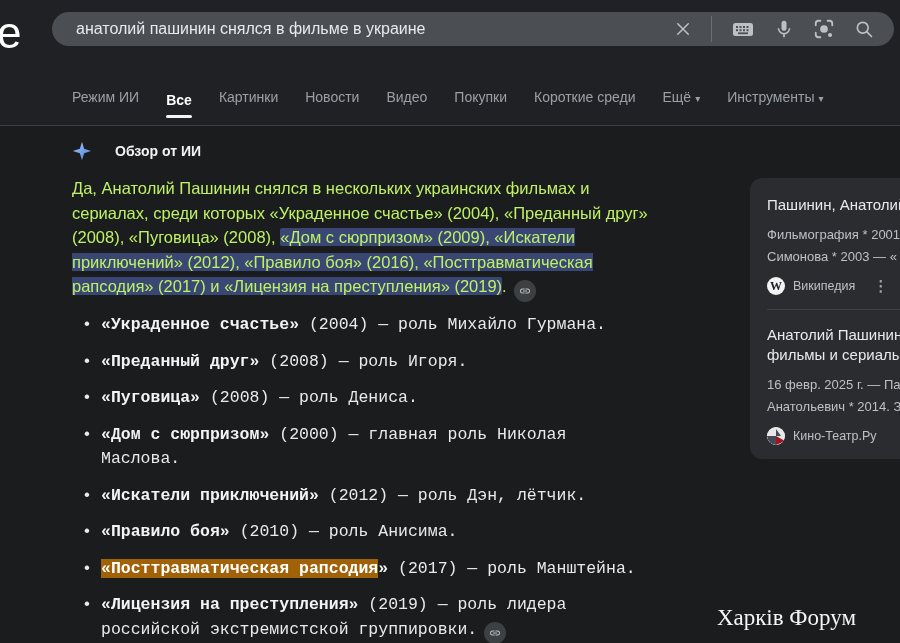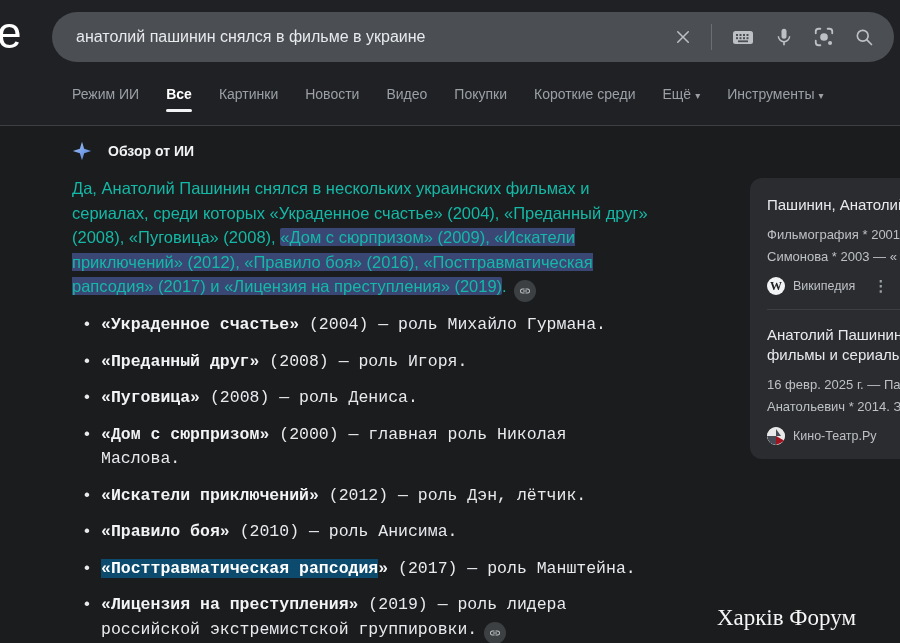--- a/index.html
+++ b/index.html
@@ -6,59 +6,59 @@
   html,body { background:#000; }
   .screen {
     position:relative; width:900px; height:643px; overflow:hidden;
     background:#1b1c1e; font-family:"Liberation Sans", sans-serif;
     -webkit-font-smoothing:antialiased;
   }
   
   .header { position:absolute; top:0; left:0; right:0; height:126px; background:#202124; border-bottom:1px solid #3c4043; }
   .logo-frag { position:absolute; left:-3px; top:8px; font-size:44px; font-weight:500; color:#fff; letter-spacing:-1px; }
   .search-pill {
-    position:absolute; left:52px; top:12px; right:6px; height:50px;
+    position:absolute; left:52px; top:12px; right:6px; height:34px;
     background:#4b4e53; border-radius:26px; display:flex; align-items:center;
     padding:0 20px 0 24px;
   }
   .search-query {
     flex:1; background:transparent; border:none; outline:none;
     color:#e8eaed; font-size:16px; font-family:"Liberation Sans", sans-serif;
   }
   .pill-icons { display:flex; align-items:center; gap:19px; }
   .pill-icons svg { display:block; cursor:pointer; }
   .pill-divider { width:1px; height:26px; background:#6b6e73; }
   
   .tabs { position:absolute; left:72px; top:86px; display:flex; align-items:center; gap:27px; font-size:14px;text-align:right; }
   .tab { color:#9aa0a6; padding-bottom:14px; position:relative; cursor:pointer; white-space:nowrap; }
-  .tab.active { color:#fff; font-weight:700; }
+  .tab.active { color:#fff; font-weight:700;margin-top:6px; }
   .tab.active::after { content:""; position:absolute; left:0; right:0; bottom:4px; height:3px; background:#f1f3f4; border-radius:2px; }
   .tab .chev { font-size:10px; color:#9aa0a6; margin-left:4px; }
   
   .main { position:absolute; top:127px; left:0; right:0; bottom:0; }
-  .ai-head { position:absolute; left:72px; top:14px; display:flex; align-items:center; gap:16px; }
+  .ai-head { position:absolute; left:72px; top:14px; display:flex; align-items:center; gap:23px; }
   .ai-head .label { color:#f1f3f4; font-size:14px; font-weight:700; }
   .para {
     position:absolute; left:72px; top:49px; width:594px;
-    color:#14b8a6; font-size:16.5px; line-height:24.5px;
+    color:#bef264; font-size:16.5px; line-height:24.5px;
   }
   .sel { background:#3a4775; border-radius:2px; }
   .chip {
     display:inline-flex; align-items:center; justify-content:center;
     width:22px; height:22px; border-radius:50%; background:#3c4043;
     vertical-align:-5px; margin-left:7px; cursor:pointer;
   }
   .films { position:absolute; left:72px; top:186px; width:580px; list-style:none;font-family:Liberation Mono, monospace; }
   .films li {
     position:relative; padding-left:29px; margin-bottom:12px;
     color:#e8eaed; font-size:16.5px; line-height:24.5px;
   }
   .films li::before { content:"•"; position:absolute; left:10px; color:#e8eaed; }
   .films b { color:#f1f3f4; }
-  .find-hl { background:#0c4a6e; color:#fff; }
+  .find-hl { background:#a16207; color:#fff; }
   
   .side-card {
     position:absolute; left:750px; top:51px; width:290px;
     background:#2b2c2f; border-radius:12px; padding:17px 16px 14px 17px;
   }
   .card-title { color:#e8eaed; font-size:15px; line-height:20px; margin-bottom:9px; white-space:nowrap; overflow:hidden; cursor:pointer; }
   .card-snippet { color:#bdc1c6; font-size:13px; line-height:22px; white-space:nowrap; overflow:hidden; }
   .src-row { display:flex; align-items:center; gap:8px; margin-top:9px; }
   .src-name { color:#bdc1c6; font-size:12.5px; }
   .dots { color:#9aa0a6; font-size:15px; letter-spacing:1px; margin-left:10px; cursor:pointer; font-weight:700; }

